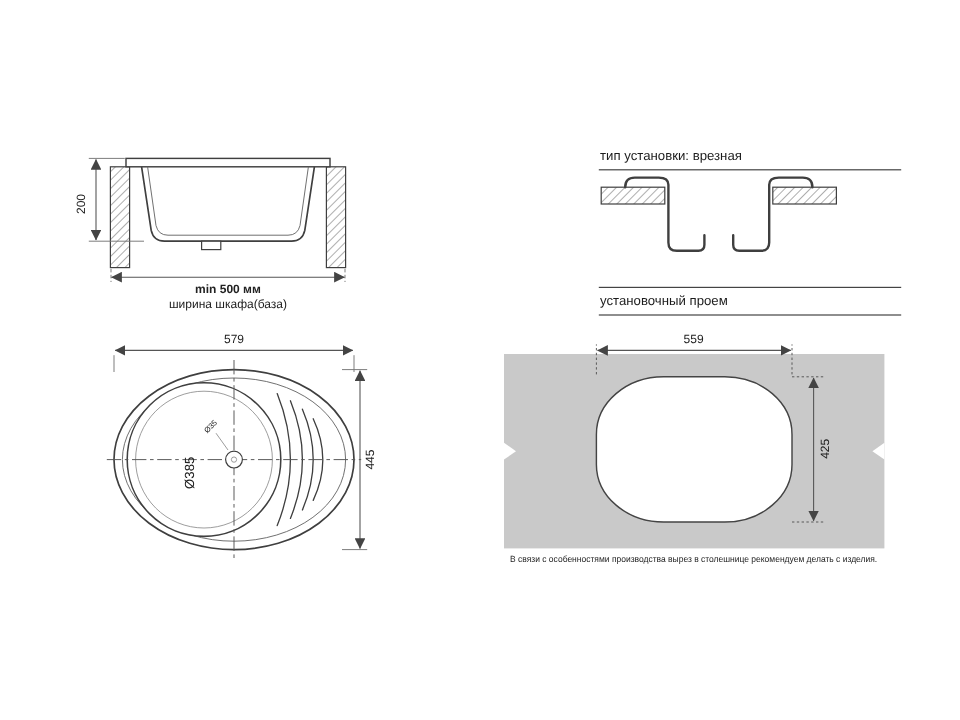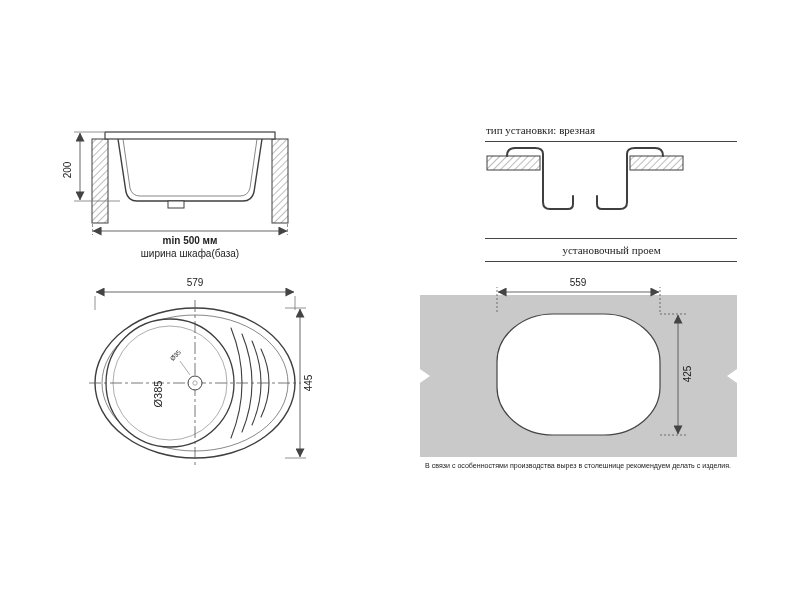--- a/index.html
+++ b/index.html
@@ -3,29 +3,28 @@
 <meta charset="utf-8">
 <style>
   html,body { margin:0; padding:0; background:#fff; }
   .canvas {
     position:relative; width:800px; height:600px; background:#ffffff;
     font-family:"Liberation Sans","DejaVu Sans",sans-serif; color:#222;
     overflow:hidden;
   }
   .abs { position:absolute; }
   svg text { font-family:"Liberation Sans","DejaVu Sans",sans-serif; fill:#222; }
-  .right-col { position:absolute; left:485px; top:124px; width:252px;font-family:Liberation Serif, serif; }
+  .right-col { position:absolute; left:499px; top:124px; width:252px; }
   .section-title {
     font-size:11px; color:#1c1c1c; padding:0 0 5px 1px;
     border-bottom:1px solid #444;
   }
   .section-title.boxed {
     border-top:1px solid #444; border-bottom:1px solid #444;
     padding:5px 0 5px 1px;
-    text-align:center;
   }
 </style>
 </head>
 <body>
 
 <div class="canvas">
 
   <svg class="abs" style="left:60px; top:118px;" width="250" height="145" viewBox="0 0 250 145">
     <defs>
       <marker id="arr" viewBox="0 0 10 10" markerWidth="9" markerHeight="9" refX="9.5" refY="5" orient="auto-start-reverse" markerUnits="userSpaceOnUse">

